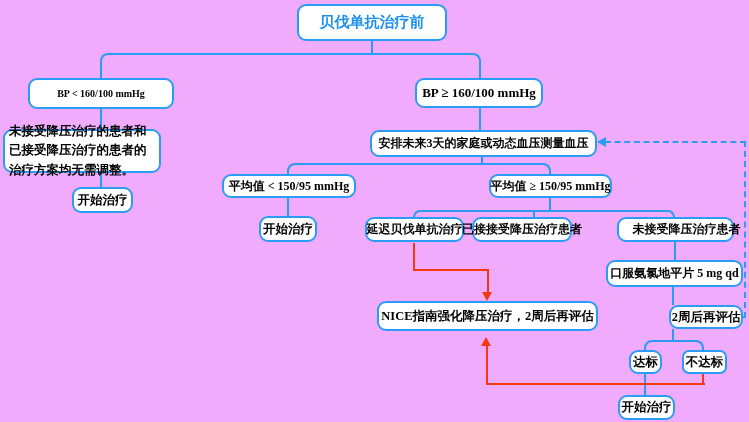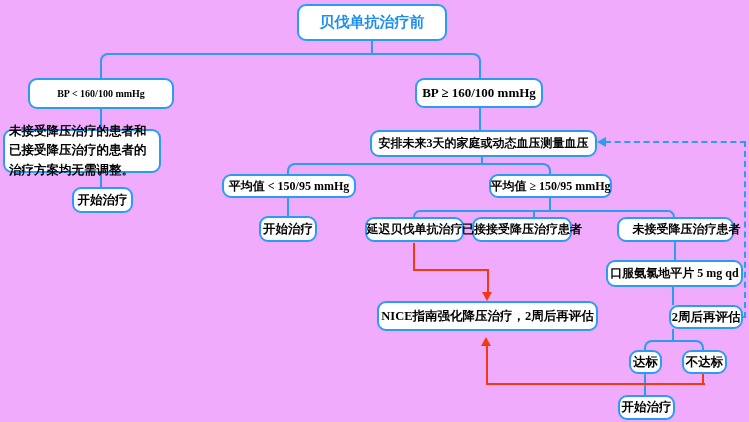--- a/index.html
+++ b/index.html
@@ -98,17 +98,17 @@
   <div class="node" style="left:617px;top:217px;width:117px;height:25px;font-size:12px;padding-left:24px;">未接受降压治疗患者</div>
 
   <div class="node" style="left:606px;top:260px;width:137px;height:27px;font-size:12px;">口服氨氯地平片 5 mg qd</div>
 
   <div class="node" style="left:634px;top:305px;width:74px;height:24px;margin-left:35px;">2周后再评估</div>
 
   <div class="node" style="left:377px;top:301px;width:221px;height:30px;font-size:12.5px;">NICE指南强化降压治疗，2周后再评估</div>
 
   <div class="node" style="left:629px;top:350px;width:33px;height:24px;">达标</div>
 
-  <div class="node" style="left:682px;top:350px;width:45px;height:24px;">不达标</div>
+  <div class="node" style="left:682px;top:350px;width:45px;height:24px;border-radius:7px;">不达标</div>
 
   <div class="node" style="left:618px;top:395px;width:57px;height:25px;">开始治疗</div>
 
 </div>
 
 </body></html>

